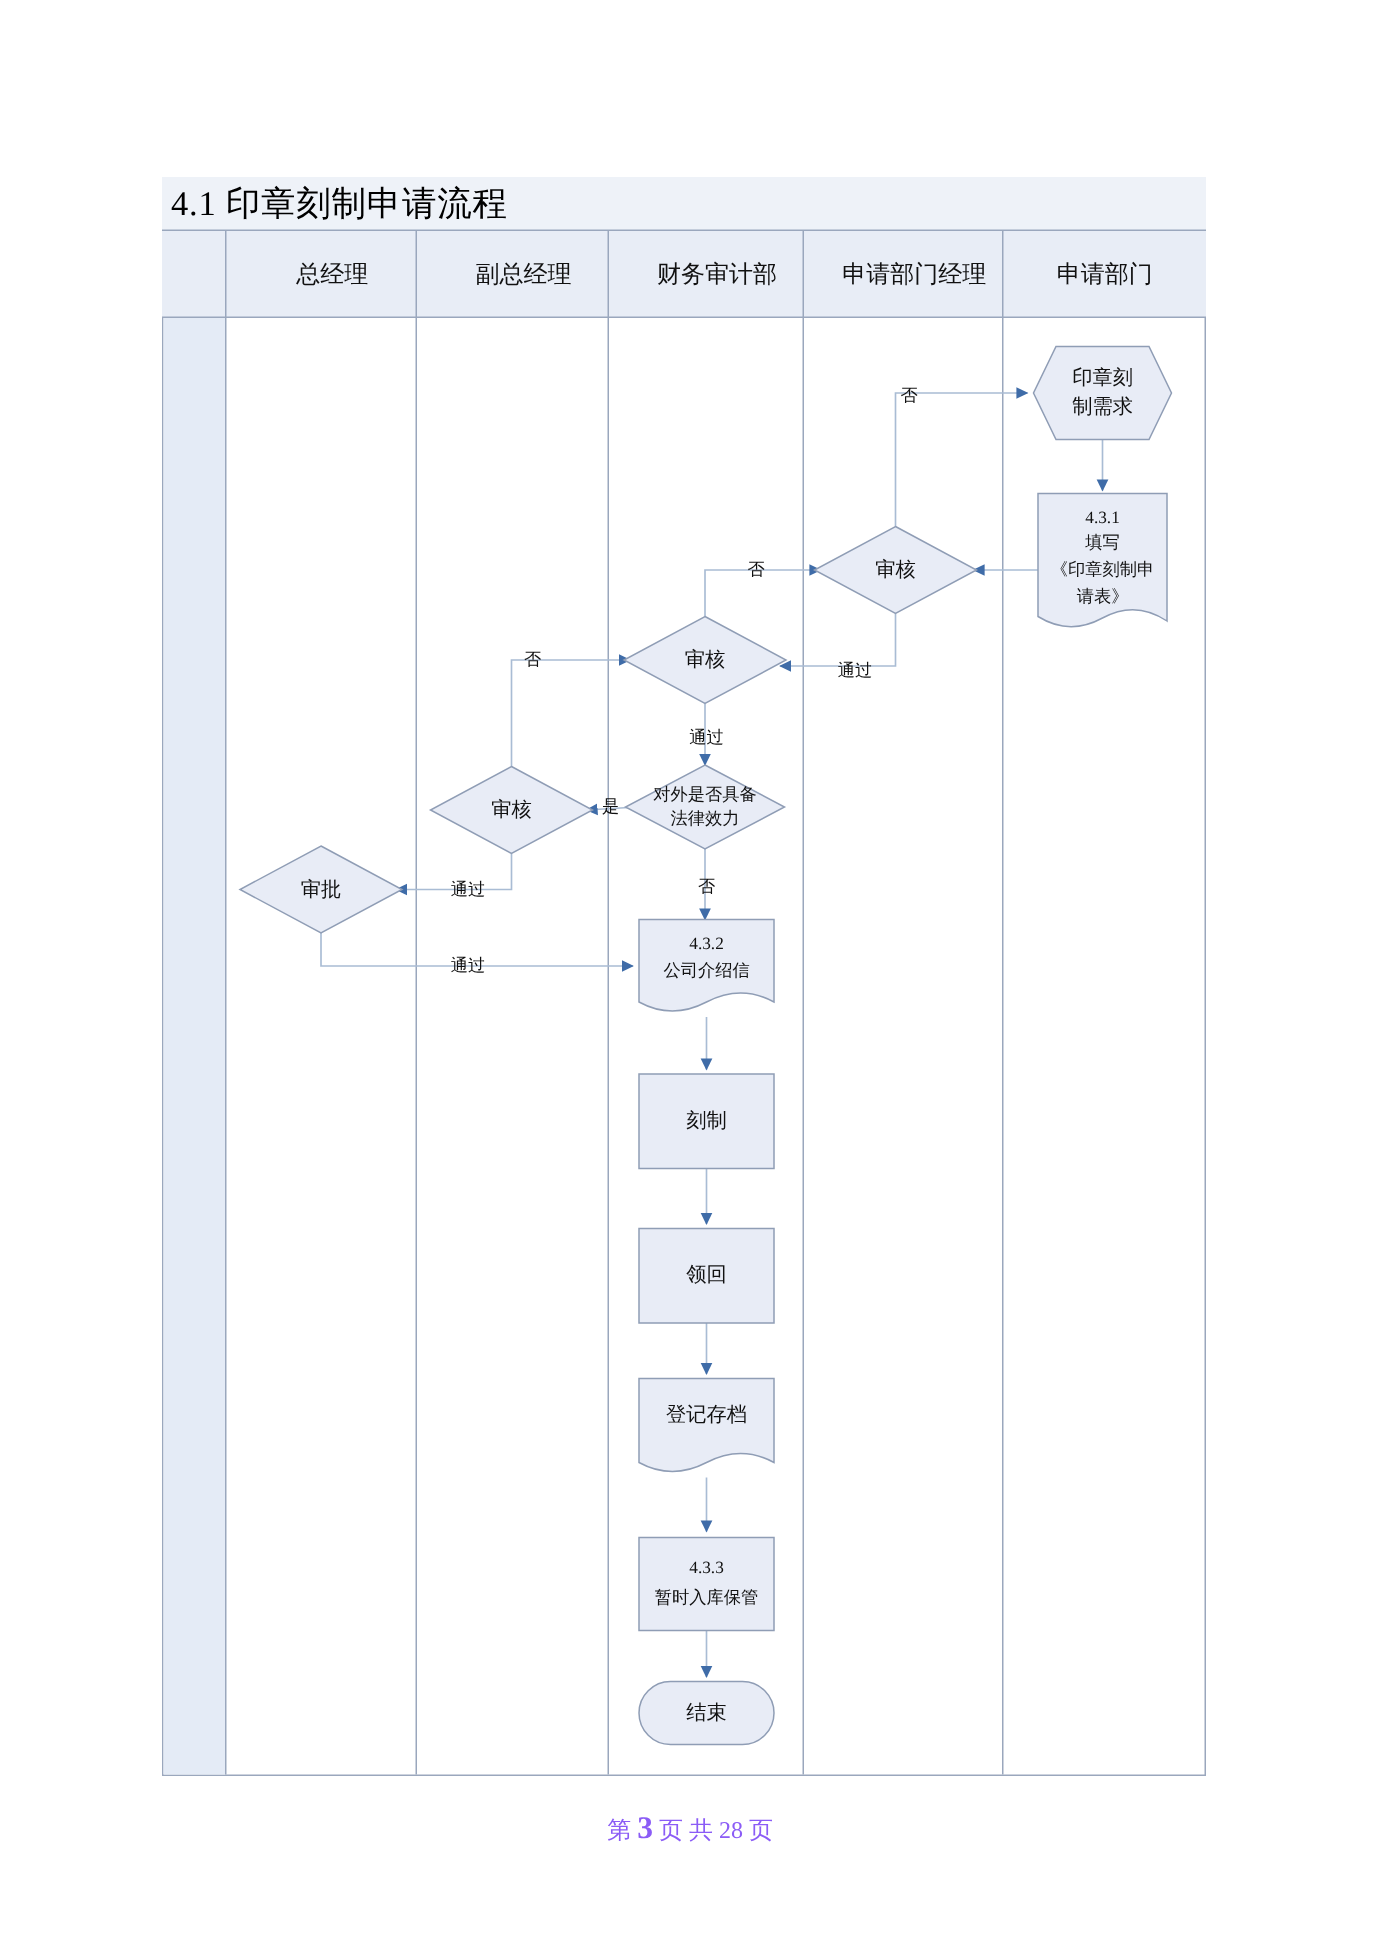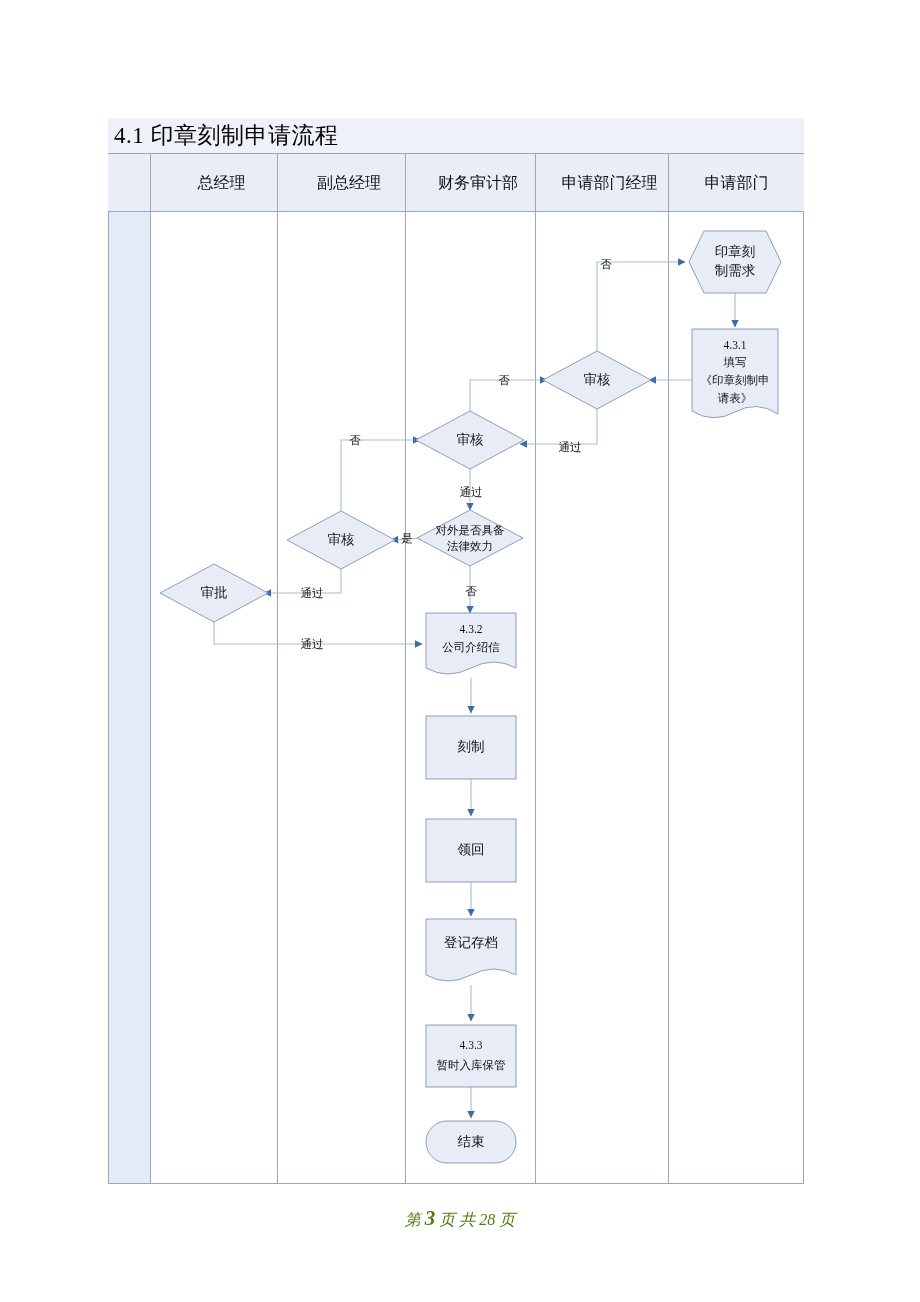--- a/index.html
+++ b/index.html
@@ -30,21 +30,21 @@
               pointer-events:none;overflow:visible;}
   .nodeShape{fill:#e8ecf6;stroke:#8f9db5;stroke-width:1;}
   .conn{stroke:#a9bcd4;stroke-width:1.1;fill:none;}
   .nodeText{font-family:"Liberation Serif","DejaVu Serif",serif;font-size:13.5px;
             fill:#111;text-anchor:middle;dominant-baseline:middle;}
   .nodeTextSm{font-family:"Liberation Serif","DejaVu Serif",serif;font-size:11.5px;
             fill:#111;text-anchor:middle;dominant-baseline:middle;}
   .edgeLabel{font-family:"Liberation Serif","DejaVu Serif",serif;font-size:11.5px;
              fill:#111;text-anchor:middle;dominant-baseline:middle;}
   .footer{position:absolute;left:0;top:1206px;width:920px;text-align:center;
-          font-size:16px;color:#4d7c0f;font-style:italic;}
+          font-size:16px;color:#8b5cf6;}
   .footer .big{font-size:21px;font-weight:bold;}
 </style>
 </head>
 <body>
 
 <div id="page">
 
   <div class="frame"></div>
 
   <div class="title-bar">

